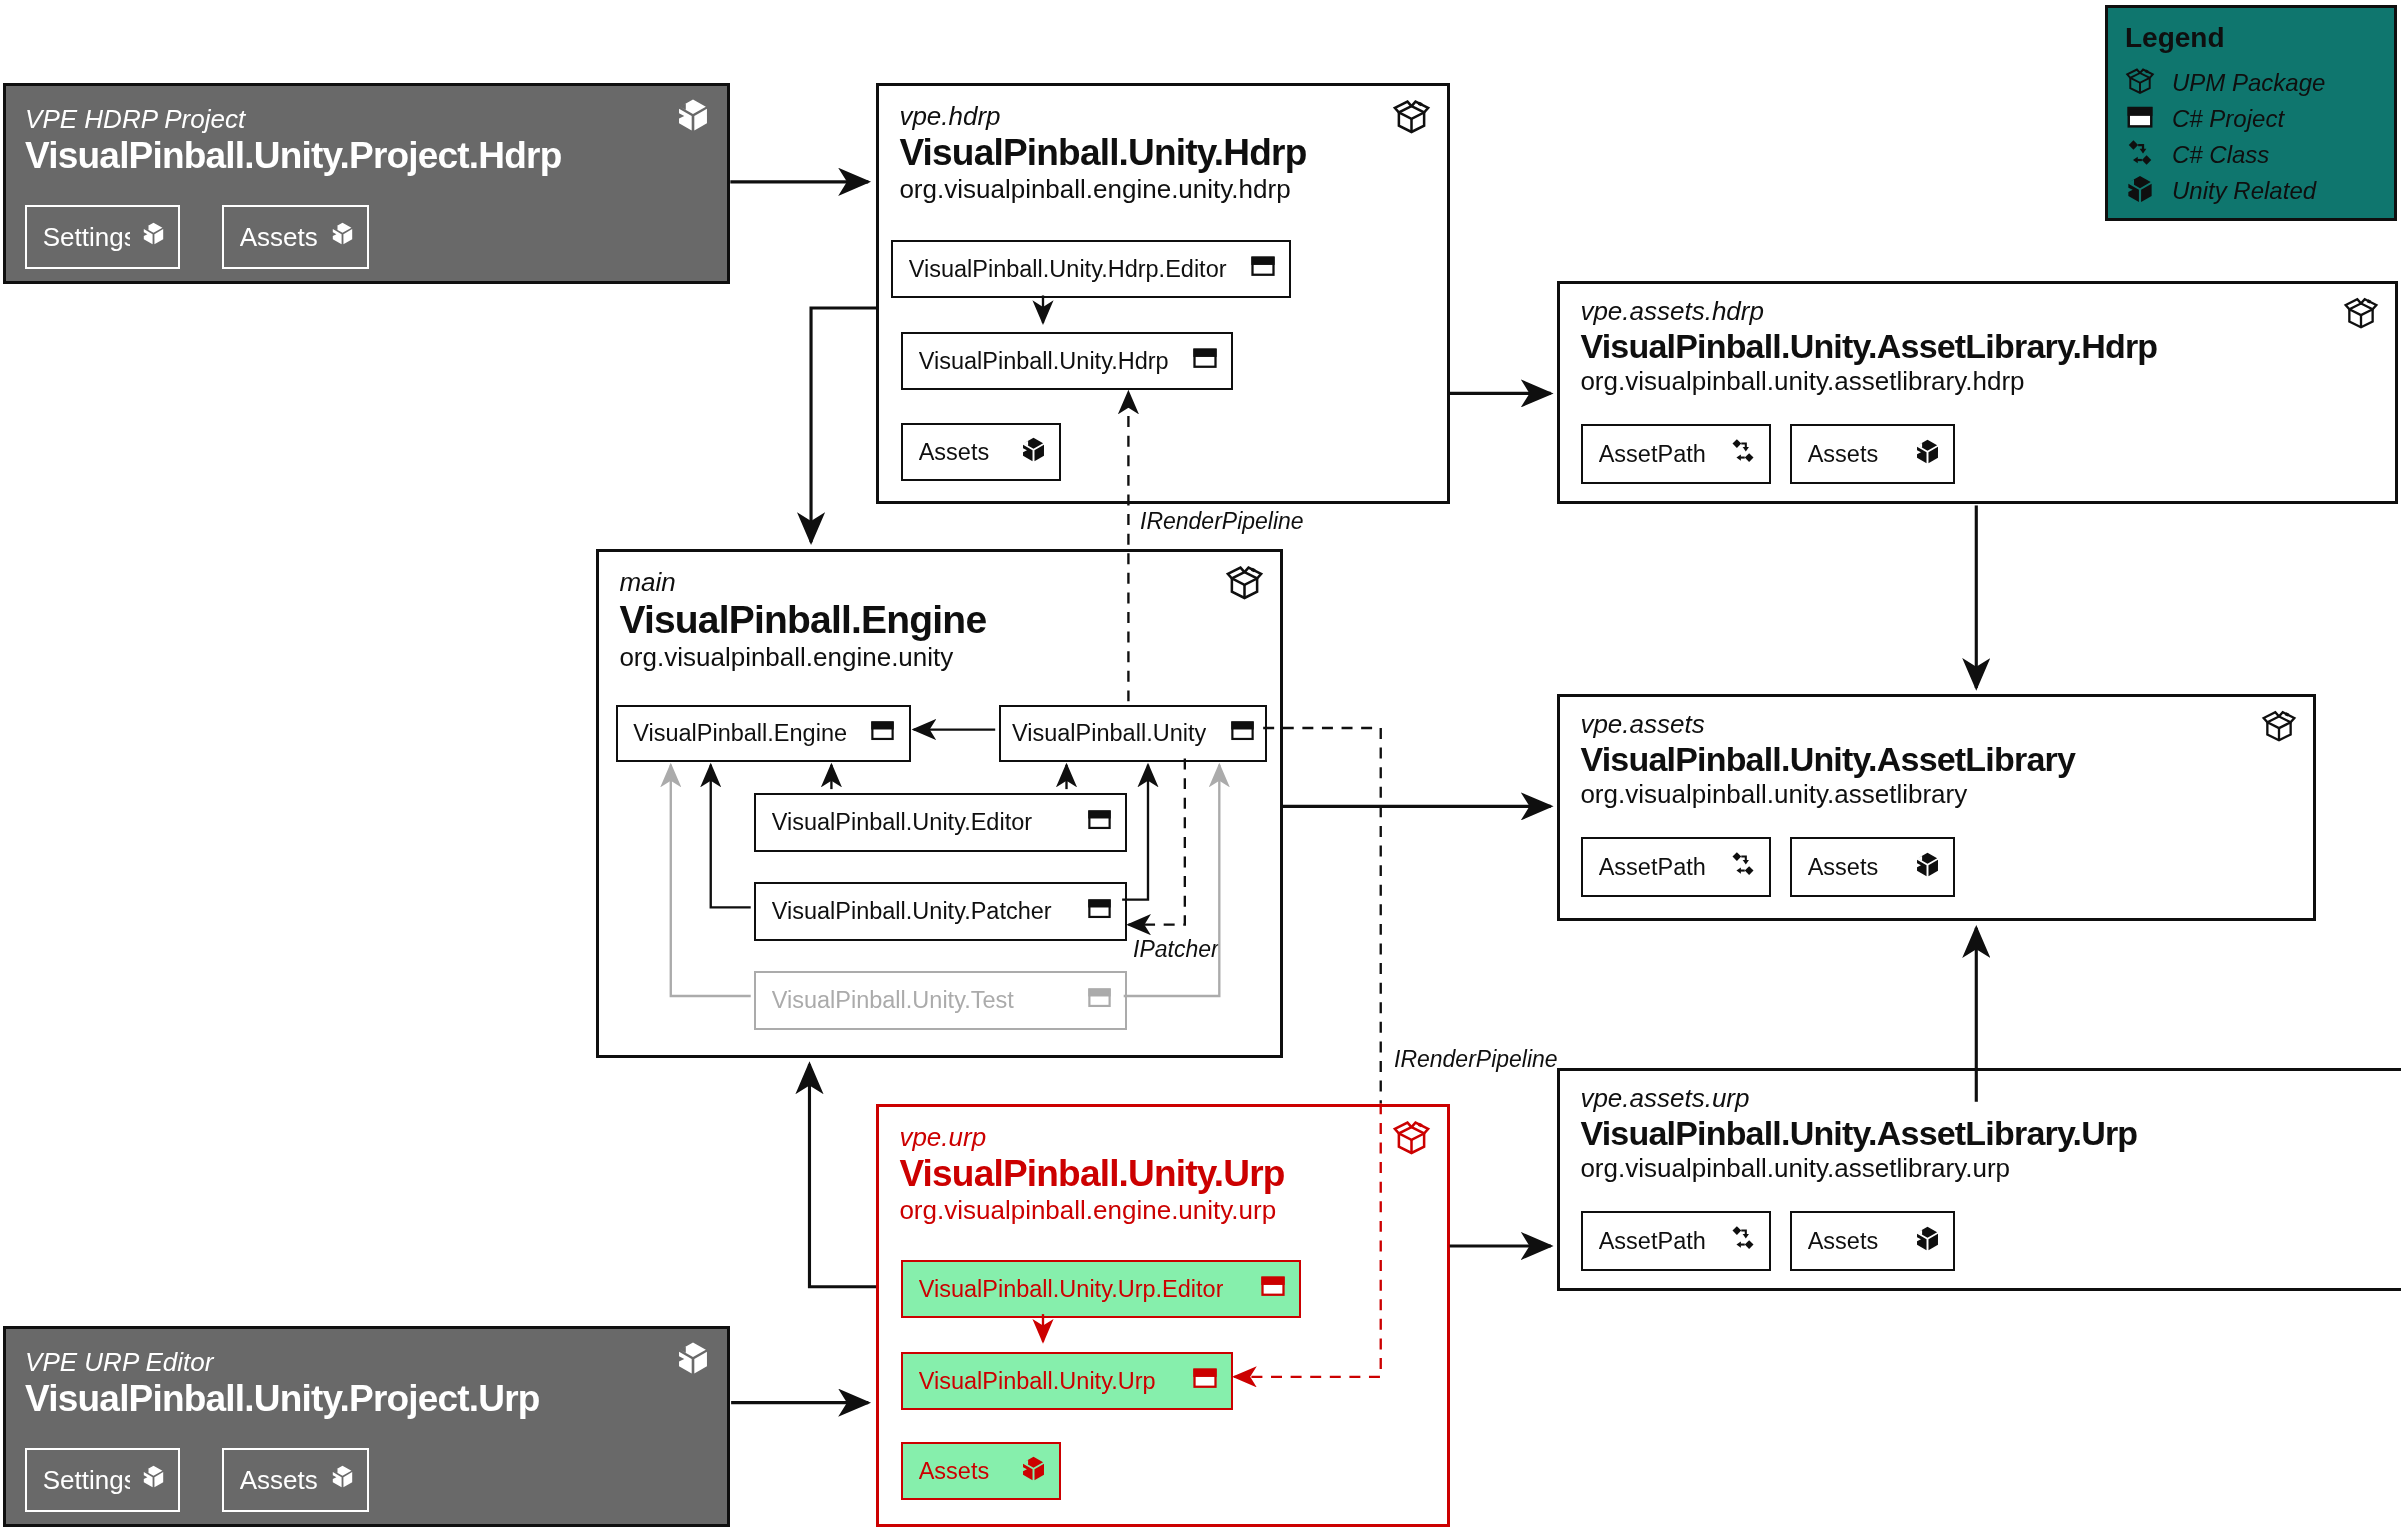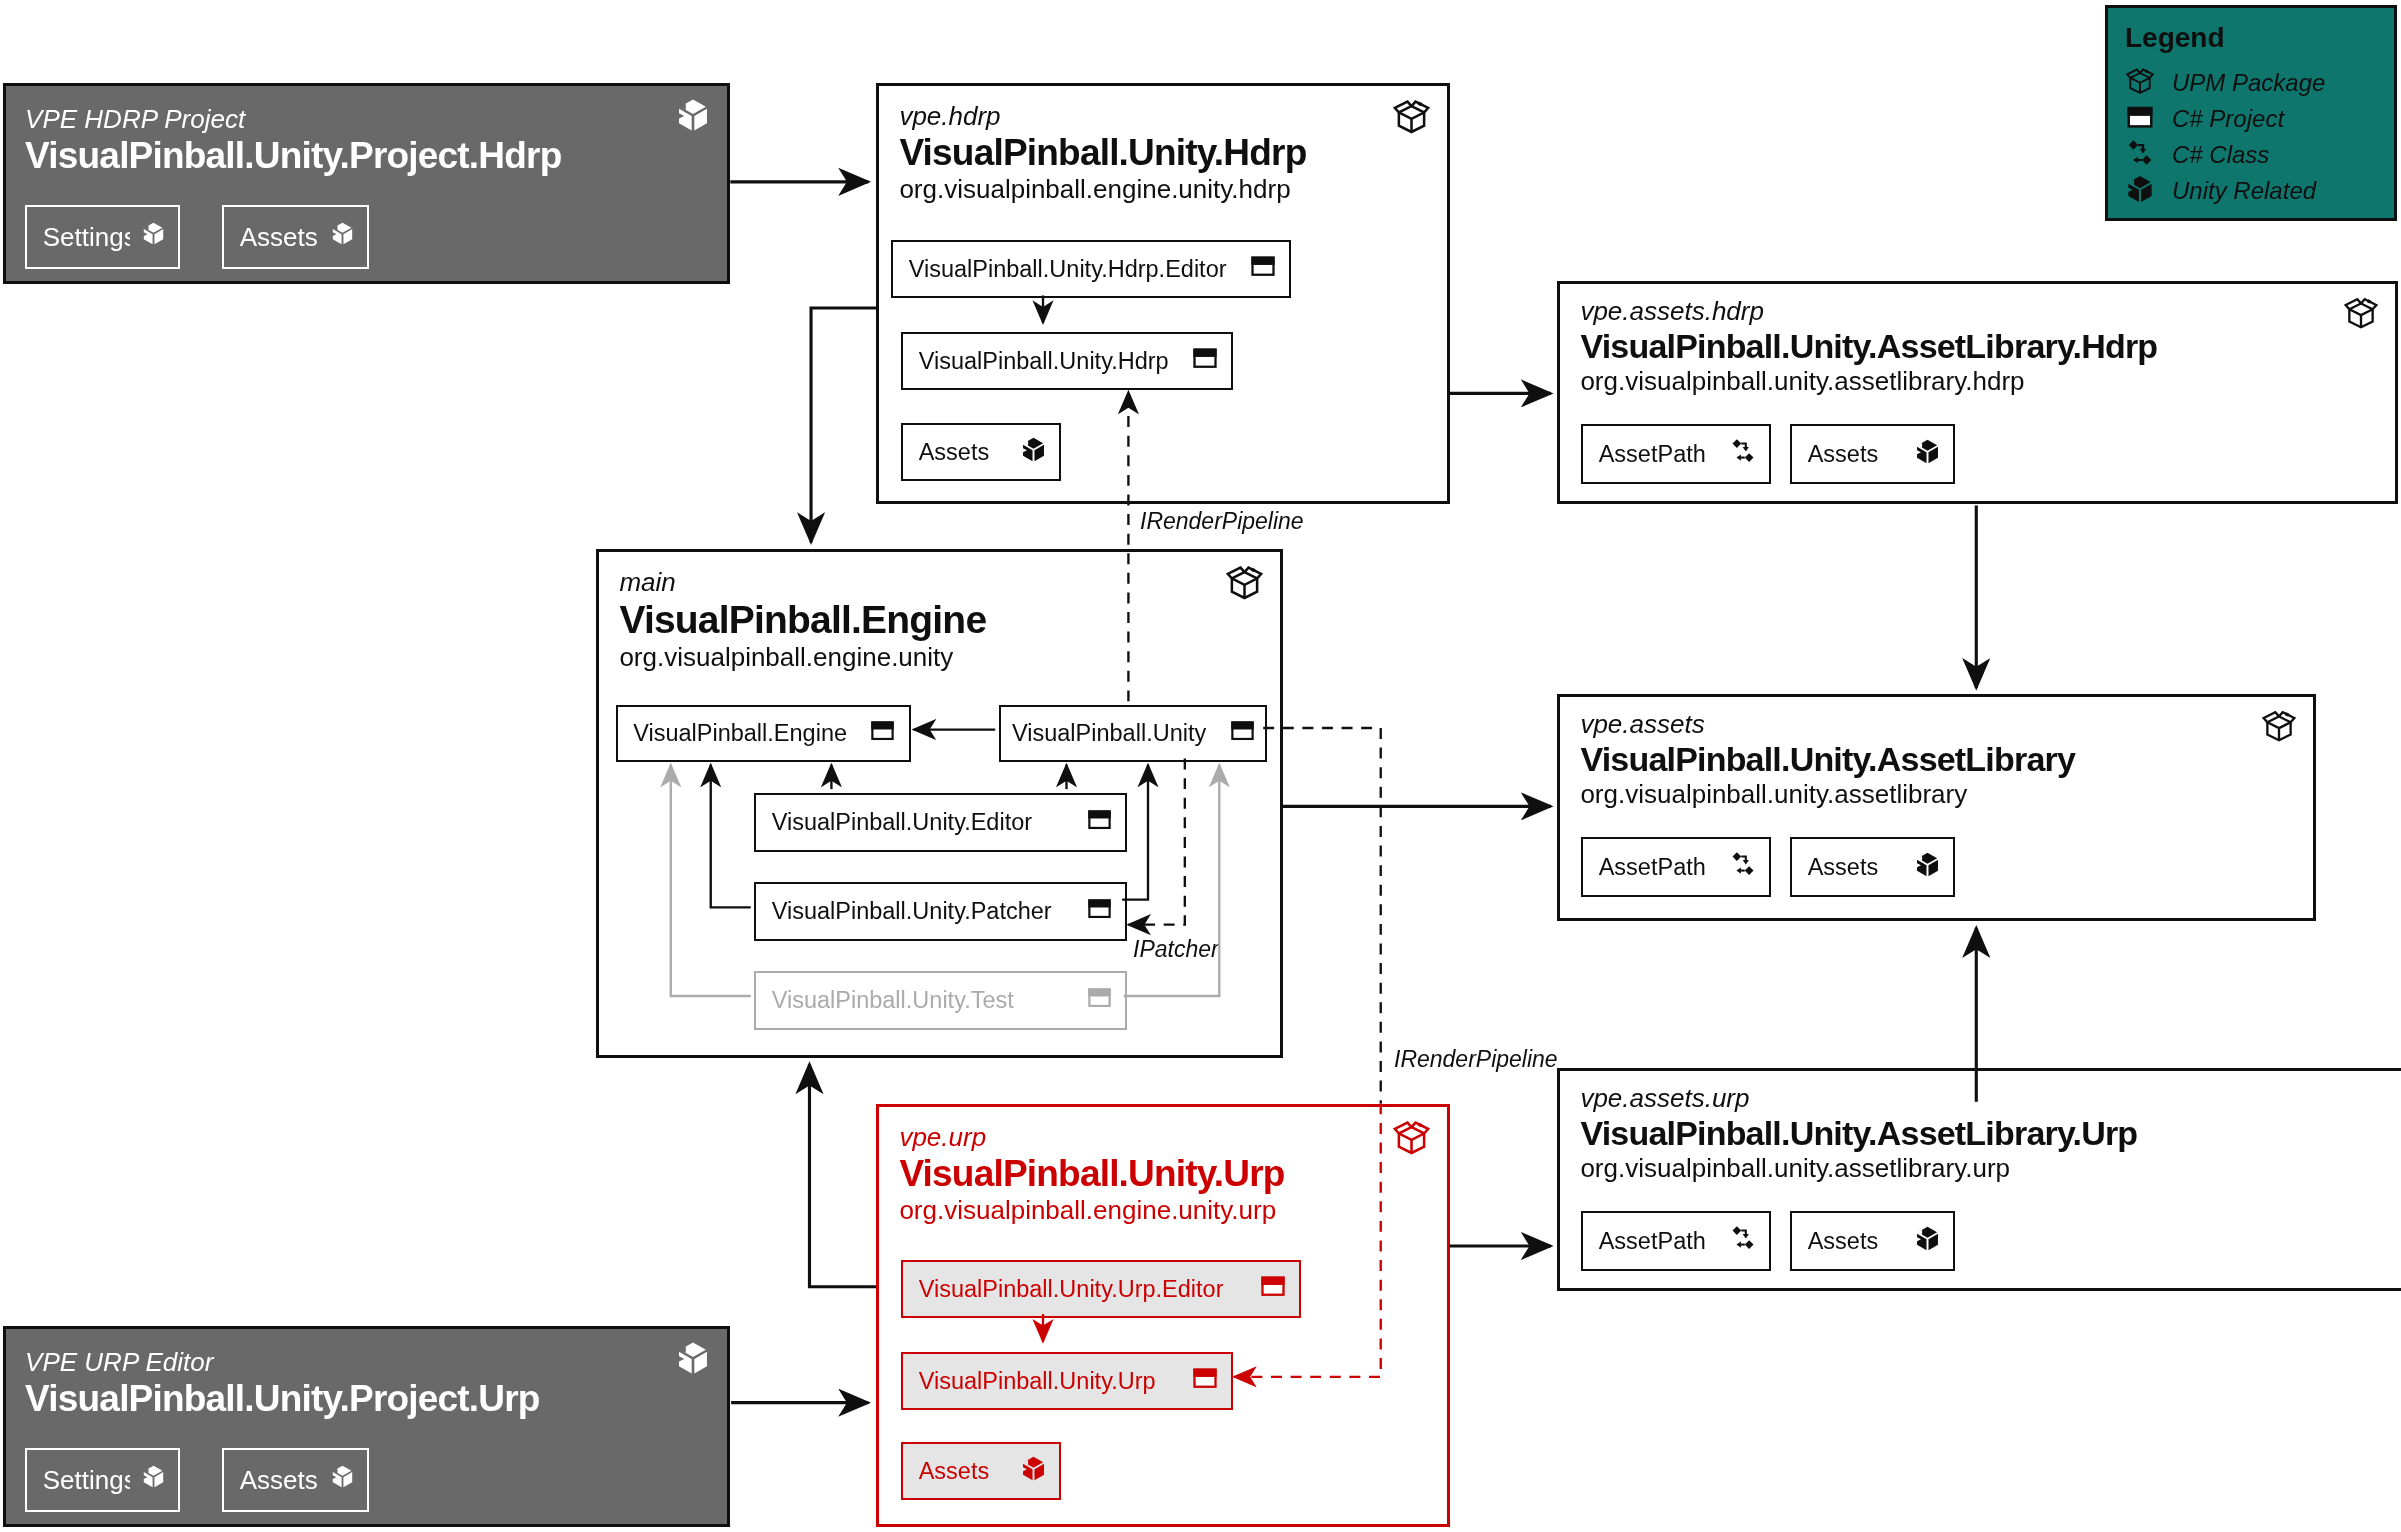--- a/index.html
+++ b/index.html
@@ -15,21 +15,21 @@
   .pkg-title.lg{font-size:39px;}
   .pkg-org{font-size:26px;line-height:1.3;white-space:nowrap;}
   .corner-icon{position:absolute;top:11px;right:15.7px;}
   
   .proj{background:#696969;border:3.9px solid #0f0f0f;color:#ffffff;}
   .proj .pkg-head{padding:17px 23.5px 0 19px;}
   
   .item{display:flex;align-items:center;justify-content:space-between;gap:11px;
         border:2.4px solid #0f0f0f;background:#fff;padding:0 12.5px 0 15.7px;font-size:23.5px;white-space:nowrap;}
   .item .lbl{overflow:hidden;}
-  .red .item, .item.red{border-color:#cc0000;color:#cc0000;background:#e5e5e5;}
+  .red .item, .item.red{border-color:#cc0000;color:#cc0000;background:#86efac;}
   .item.muted{border-color:#ababab;color:#ababab;}
   .proj .item{background:transparent;border:2.4px solid #ffffff;color:#fff;font-size:26px;}
   
   .legend{border:3.1px solid #0f0f0f;background:#0f766e;padding:14px 17px;}
   .legend-title{font-weight:bold;font-size:28px;margin-bottom:11px;}
   .legend-row{display:flex;align-items:center;gap:17px;height:36px;}
   .legend-row .llbl{font-style:italic;font-size:24px;}
   
   .ann{position:absolute;font-style:italic;font-size:23px;color:#0f0f0f;white-space:nowrap;}
   .icon{display:inline-block;flex:0 0 auto;}

